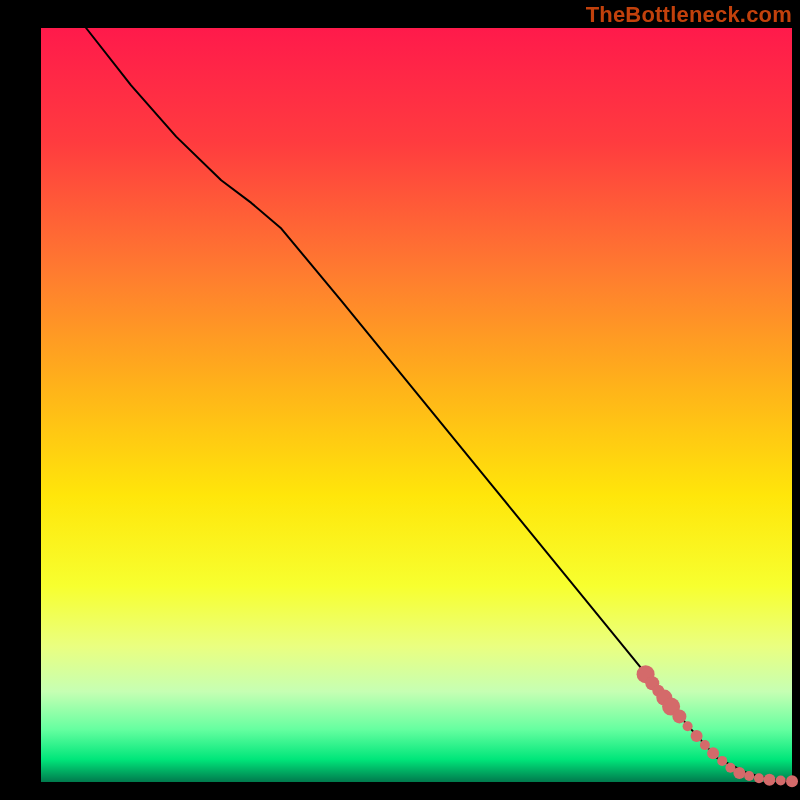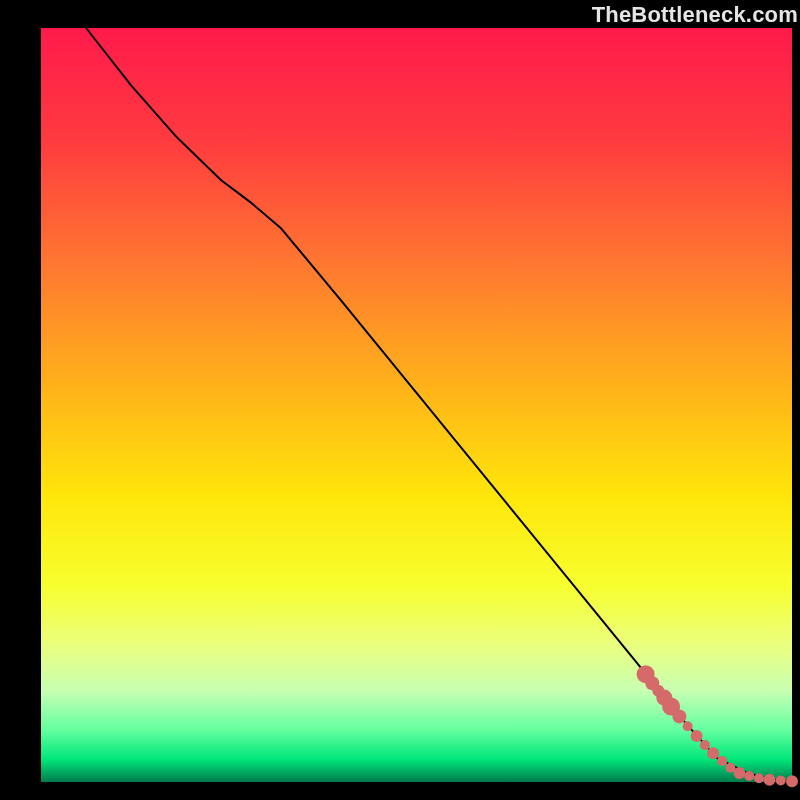--- a/index.html
+++ b/index.html
@@ -13,24 +13,24 @@
   }
   .stage {
     position: relative;
     width: 800px;
     height: 800px;
     background: #000;
   }
   .watermark {
     position: absolute;
     top: 2px;
-    right: 2px;
+    right: 8px;
     font-size: 22px;
     font-weight: 600;
-    color: #e5e5e5;
+    color: #c2410c;
     letter-spacing: 0.2px;
     z-index: 10;
     user-select: none;
   }
   svg.plot {
     position: absolute;
     left: 0;
     top: 0;
     display: block;
   }

